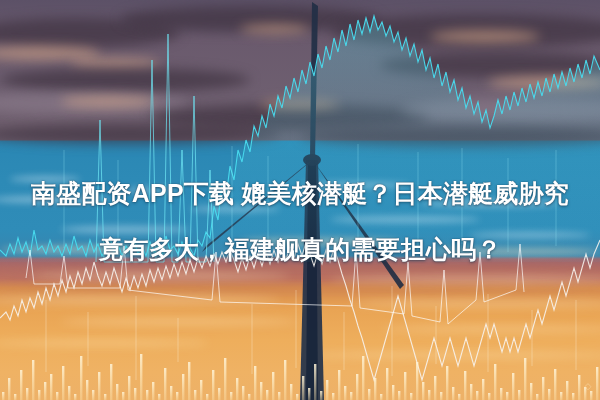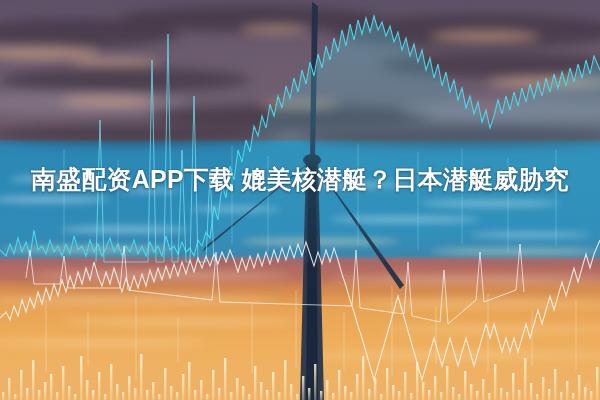--- a/index.html
+++ b/index.html
@@ -84,21 +84,21 @@
     width: 600px;
     text-align: center;
     color: #ffffff;
     font-weight: bold;
     font-size: 25px;
     line-height: 42px;
     letter-spacing: 0.2px;
     text-shadow: 0 1px 3px rgba(15,45,70,0.55), 0 0 1px rgba(15,45,70,0.9);
     white-space: nowrap;
   }
-  #headline .hl-line { display: block; }
+  #headline .hl-line { display: block; margin-top: 14px; }
 
   
   #watermark {
     position: absolute;
     right: 8px;
     bottom: 9px;
     font-size: 9px;
     color: rgba(255,226,180,0.55);
     letter-spacing: 0.5px;
   }
@@ -399,17 +399,18 @@
       <line x1="358" y1="144" x2="358" y2="246"></line>
       <line x1="418" y1="152" x2="418" y2="250"></line>
       <line x1="462" y1="148" x2="462" y2="244"></line>
       <line x1="508" y1="158" x2="508" y2="252"></line>
       <line x1="556" y1="150" x2="556" y2="246"></line>
     </g>
   </svg>
 
   <div id="headline">
     <span class="hl-line">南盛配资APP下载 媲美核潜艇？日本潜艇威胁究</span>
+    <span class="hl-line">竟有多大，福建舰真的需要担心吗？</span>
   </div>
 
   <div id="watermark">◇</div>
 
 </div>
 
 </body></html>

